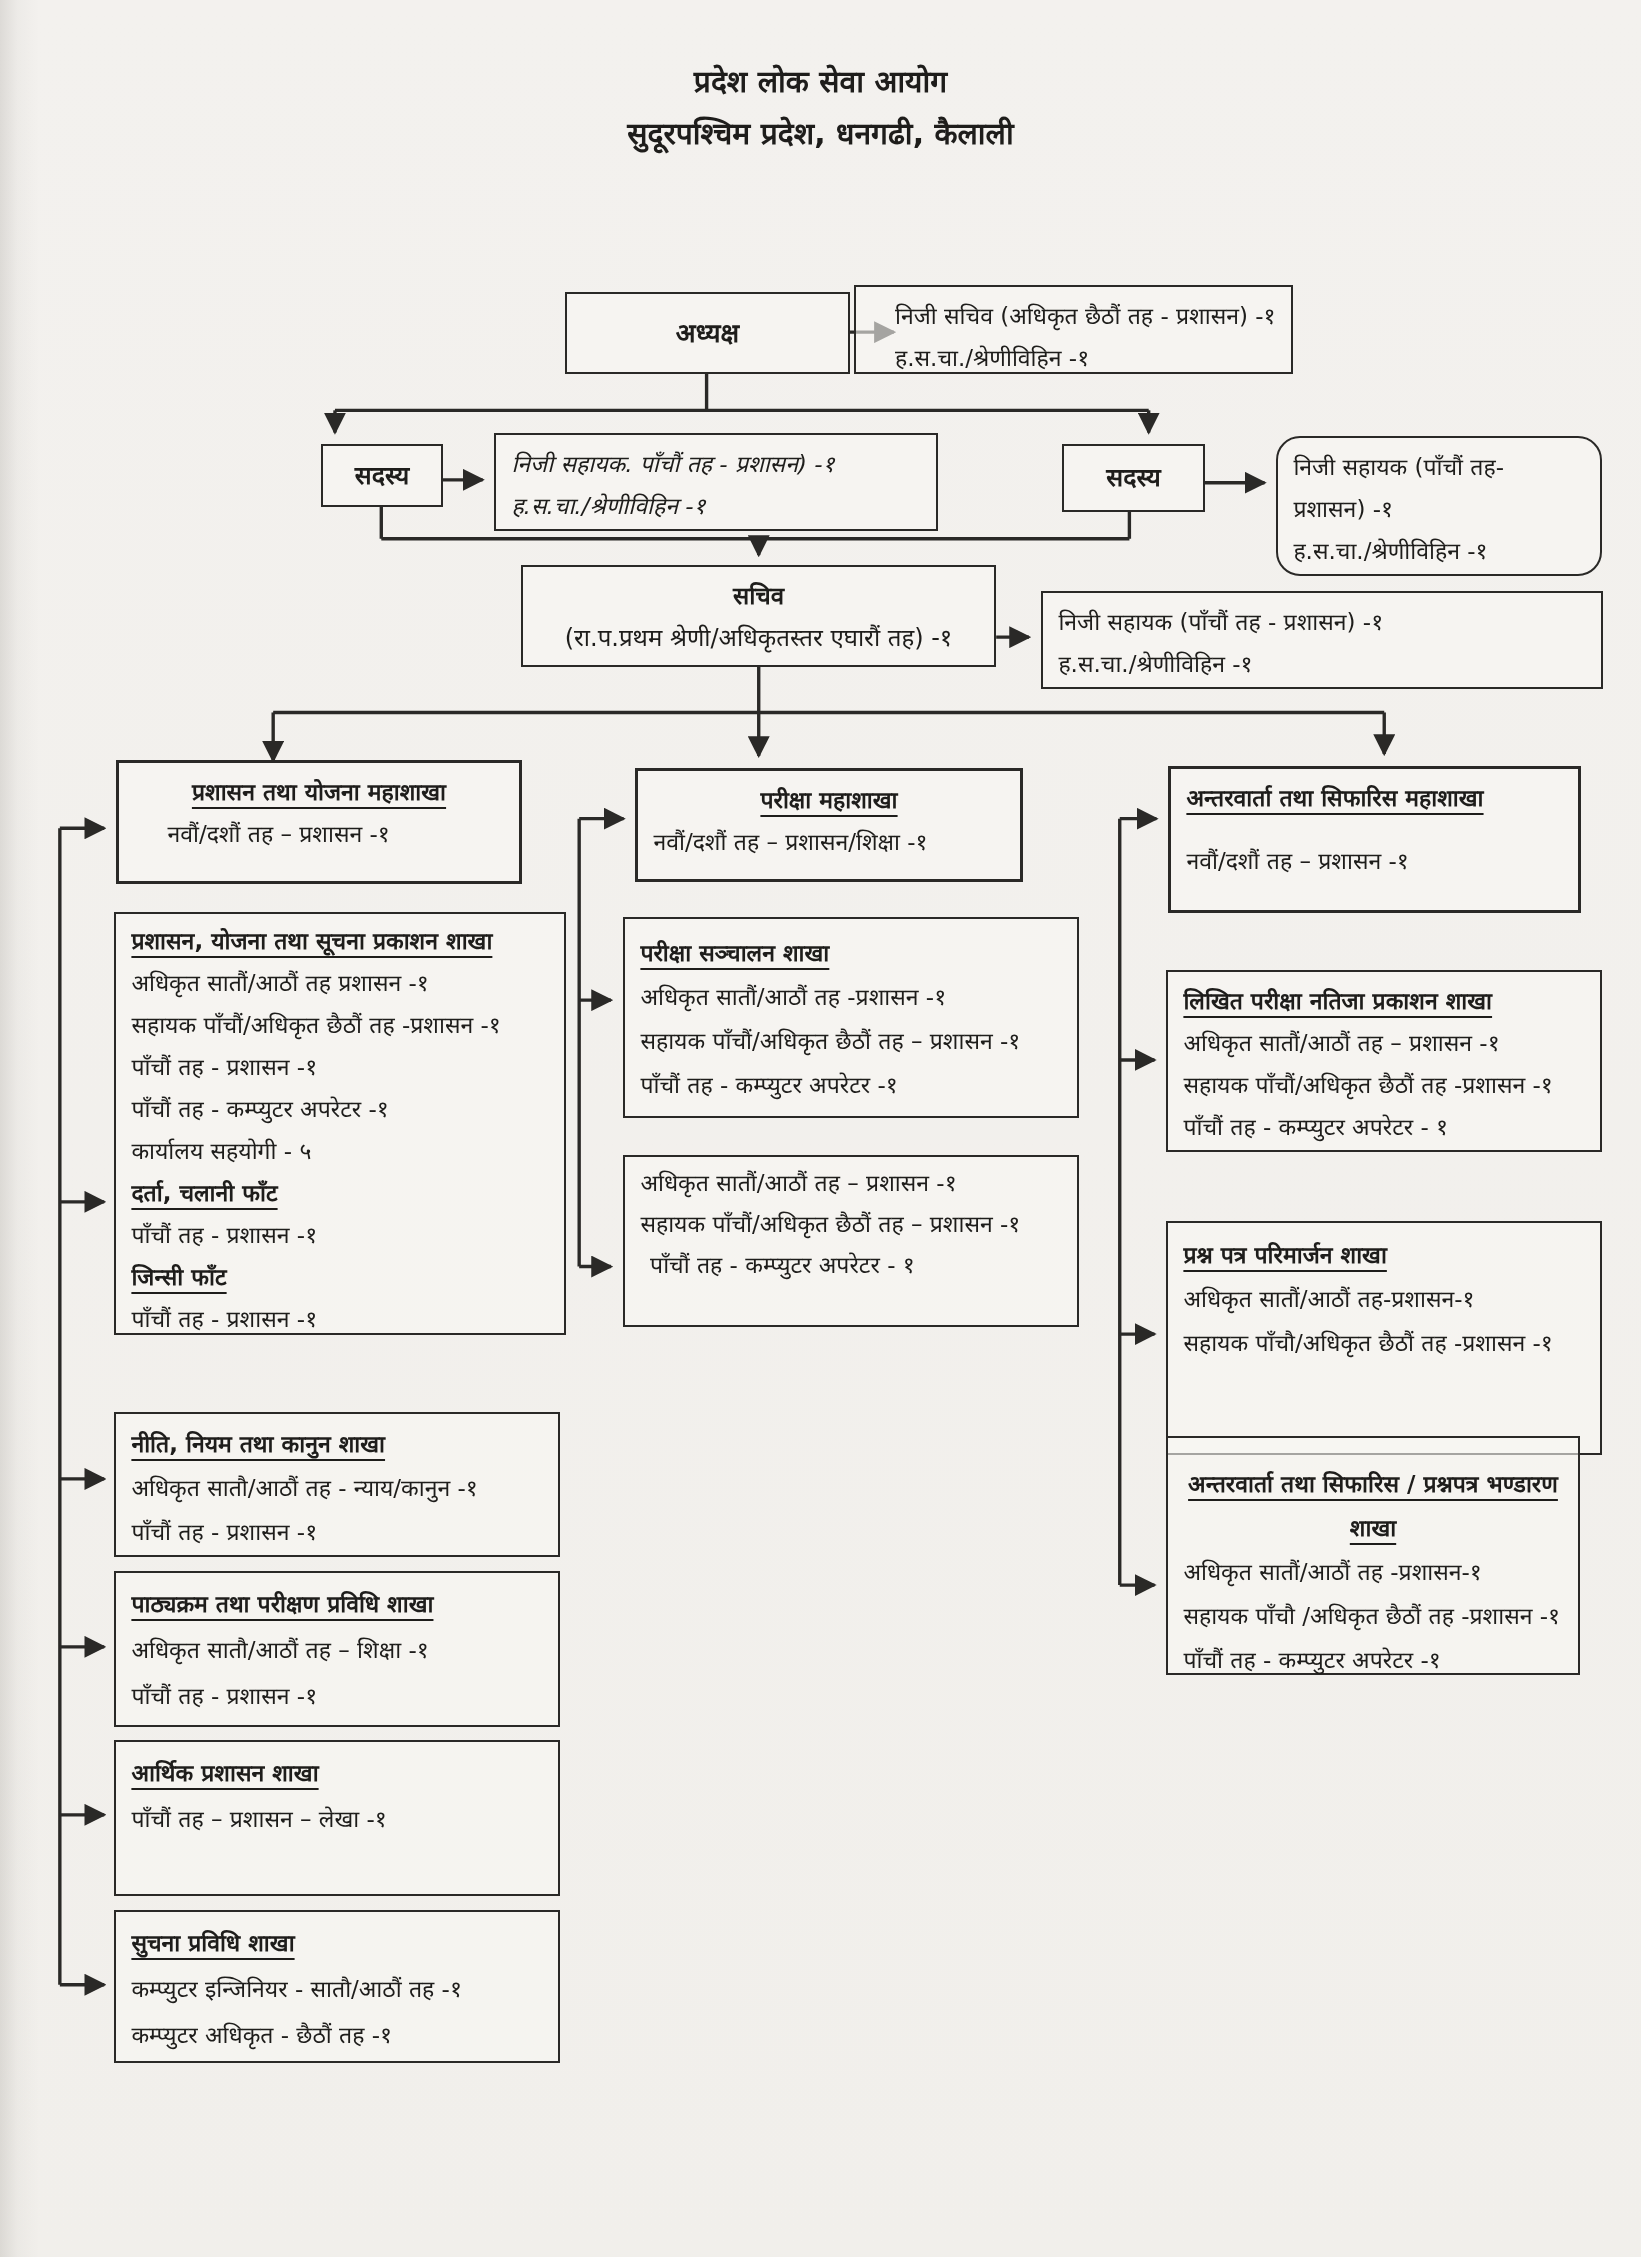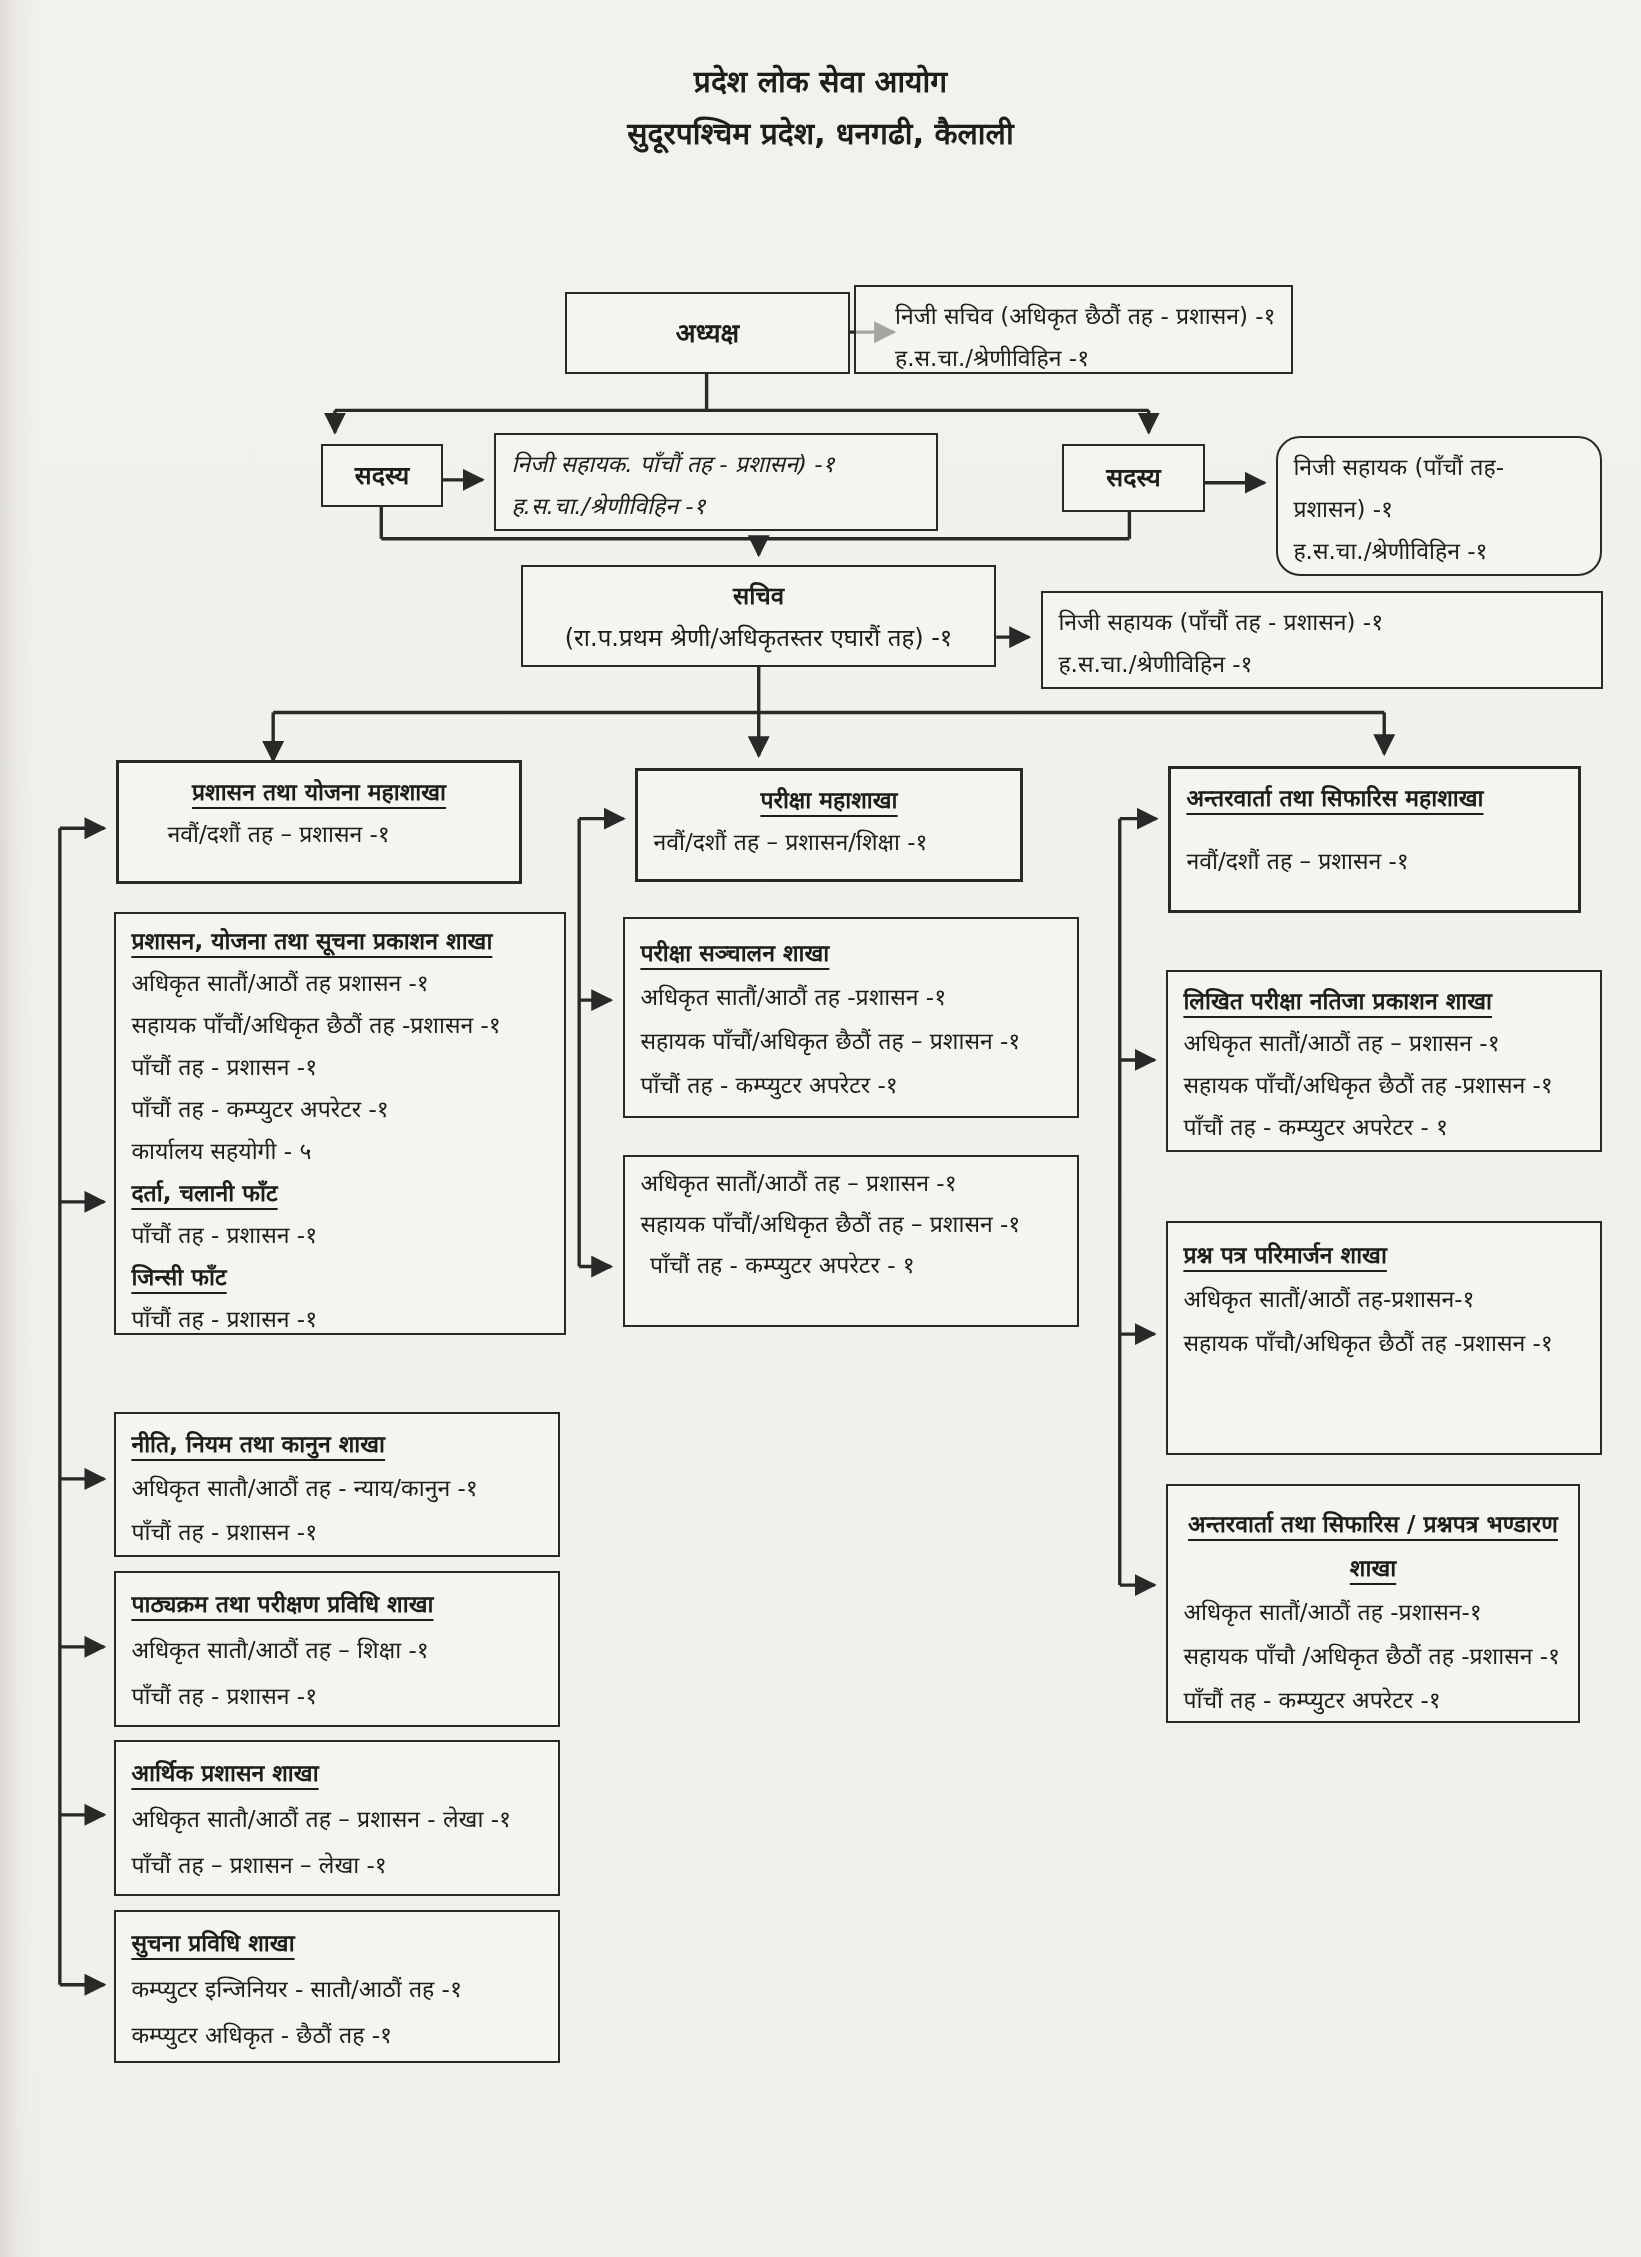--- a/index.html
+++ b/index.html
@@ -156,21 +156,20 @@
   </div>
 
   <div class="box" style="left:114px;top:1571px;width:446px;height:156px;line-height:46px;">
     <div><span class="u">पाठ्यक्रम तथा परीक्षण प्रविधि शाखा</span></div>
     <div class="ln">अधिकृत सातौ/आठौं तह – शिक्षा -१</div>
     <div class="ln">पाँचौं तह - प्रशासन -१</div>
   </div>
 
   <div class="box" style="left:114px;top:1740px;width:446px;height:156px;line-height:46px;">
     <div><span class="u">आर्थिक प्रशासन शाखा</span></div>
-    <div class="ln">अधिकृत सातौ/आठौं तह –  प्रशासन - लेखा -१</div>
     <div class="ln">पाँचौं तह –  प्रशासन –  लेखा -१</div>
   </div>
 
   <div class="box" style="left:114px;top:1910px;width:446px;height:153px;line-height:46px;">
     <div><span class="u">सुचना प्रविधि शाखा</span></div>
     <div class="ln">कम्प्युटर इन्जिनियर - सातौ/आठौं तह -१</div>
     <div class="ln">कम्प्युटर अधिकृत - छैठौं तह -१</div>
   </div>
 
   <div class="box" style="left:623px;top:917px;width:456px;height:201px;line-height:44px;padding-top:11.6px;">
@@ -192,21 +191,21 @@
     <div class="ln">सहायक पाँचौं/अधिकृत छैठौं तह -प्रशासन -१</div>
     <div class="ln">पाँचौं तह - कम्प्युटर अपरेटर - १</div>
   </div>
 
   <div class="box" style="left:1166px;top:1221px;width:436px;height:234px;line-height:44px;padding-top:9.7px;">
     <div><span class="u">प्रश्न पत्र परिमार्जन शाखा</span></div>
     <div class="ln">अधिकृत सातौं/आठौं तह-प्रशासन-१</div>
     <div class="ln">सहायक पाँचौ/अधिकृत छैठौं तह -प्रशासन -१</div>
   </div>
 
-  <div class="box" style="left:1166px;top:1484px;width:414px;height:239px;line-height:44px;padding-top:16px;">
+  <div class="box" style="left:1166px;top:1436px;width:414px;height:239px;line-height:44px;padding-top:24px;">
     <div class="center"><span class="u">अन्तरवार्ता तथा सिफारिस / प्रश्नपत्र भण्डारण</span></div>
     <div class="center"><span class="u">शाखा</span></div>
     <div class="ln">अधिकृत सातौं/आठौं तह -प्रशासन-१</div>
     <div class="ln">सहायक पाँचौ /अधिकृत छैठौं तह -प्रशासन -१</div>
     <div class="ln">पाँचौं तह - कम्प्युटर अपरेटर -१</div>
   </div>
 
 </div>
 
 

